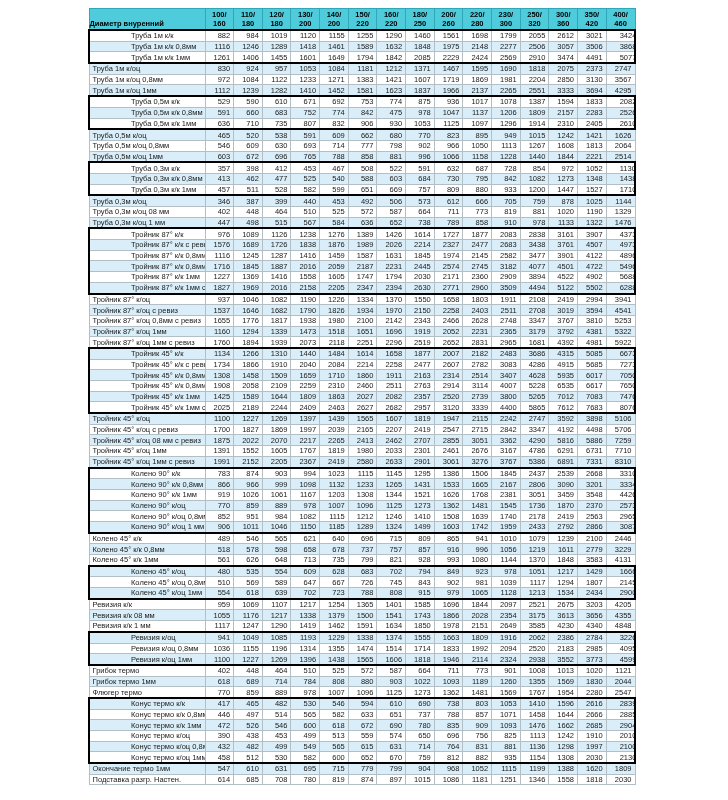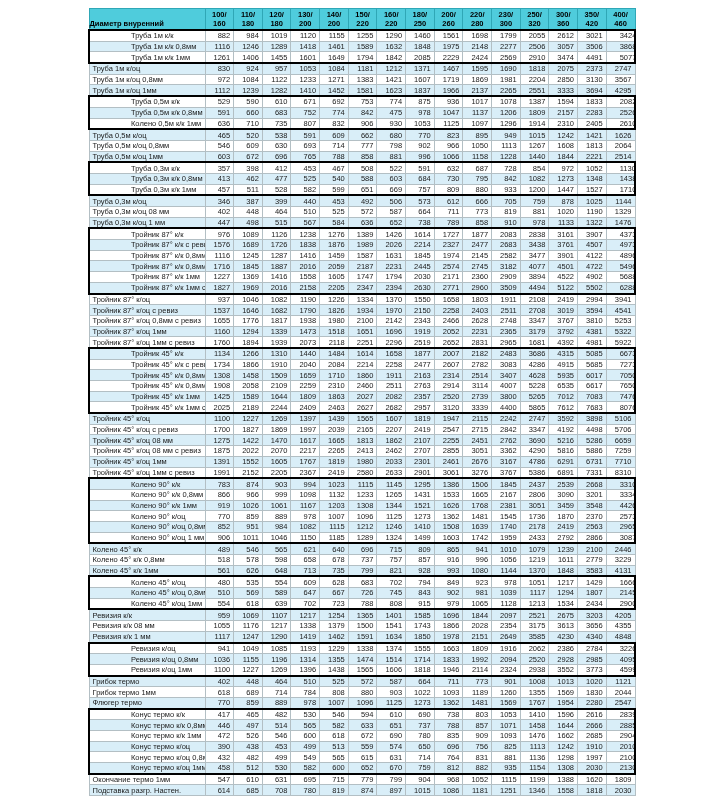--- a/index.html
+++ b/index.html
@@ -248,21 +248,21 @@
           <td>978</td>
           <td>1047</td>
           <td>1137</td>
           <td>1206</td>
           <td>1809</td>
           <td>2157</td>
           <td>2283</td>
           <td>2526</td>
         </tr>
         <tr class="boxed">
-          <td class="lbl">Колено  0,5м к/к 1мм</td>
+          <td class="lbl">Труба  0,5м к/к 1мм</td>
           <td>636</td>
           <td>710</td>
           <td>735</td>
           <td>807</td>
           <td>832</td>
           <td>906</td>
           <td>930</td>
           <td>1053</td>
           <td>1125</td>
           <td>1097</td>
@@ -770,38 +770,20 @@
           <td>2419</td>
           <td>2547</td>
           <td>2715</td>
           <td>2842</td>
           <td>3347</td>
           <td>4192</td>
           <td>4498</td>
           <td>5706</td>
         </tr>
         <tr>
-          <td class="lbl">Тройник 45° к/оц 08 мм</td>
-          <td>1275</td>
-          <td>1422</td>
-          <td>1470</td>
-          <td>1617</td>
-          <td>1665</td>
-          <td>1813</td>
-          <td>1862</td>
-          <td>2107</td>
-          <td>2255</td>
-          <td>2451</td>
-          <td>2762</td>
-          <td>3690</td>
-          <td>5216</td>
-          <td>5286</td>
-          <td>6659</td>
-        </tr>
-        <tr>
           <td class="lbl">Тройник 45° к/оц 08 мм с ревиз</td>
           <td>1875</td>
           <td>2022</td>
           <td>2070</td>
           <td>2217</td>
           <td>2265</td>
           <td>2413</td>
           <td>2462</td>
           <td>2707</td>
           <td>2855</td>
@@ -1143,21 +1125,21 @@
           <td>1196</td>
           <td>1314</td>
           <td>1355</td>
           <td>1474</td>
           <td>1514</td>
           <td>1714</td>
           <td>1833</td>
           <td>1992</td>
           <td>2094</td>
           <td>2520</td>
-          <td>2928</td>
+          <td>2183</td>
           <td>2985</td>
           <td>4095</td>
         </tr>
         <tr class="boxed">
           <td class="lbl">Ревизия к/оц 1мм</td>
           <td>1100</td>
           <td>1227</td>
           <td>1269</td>
           <td>1396</td>
           <td>1438</td>

